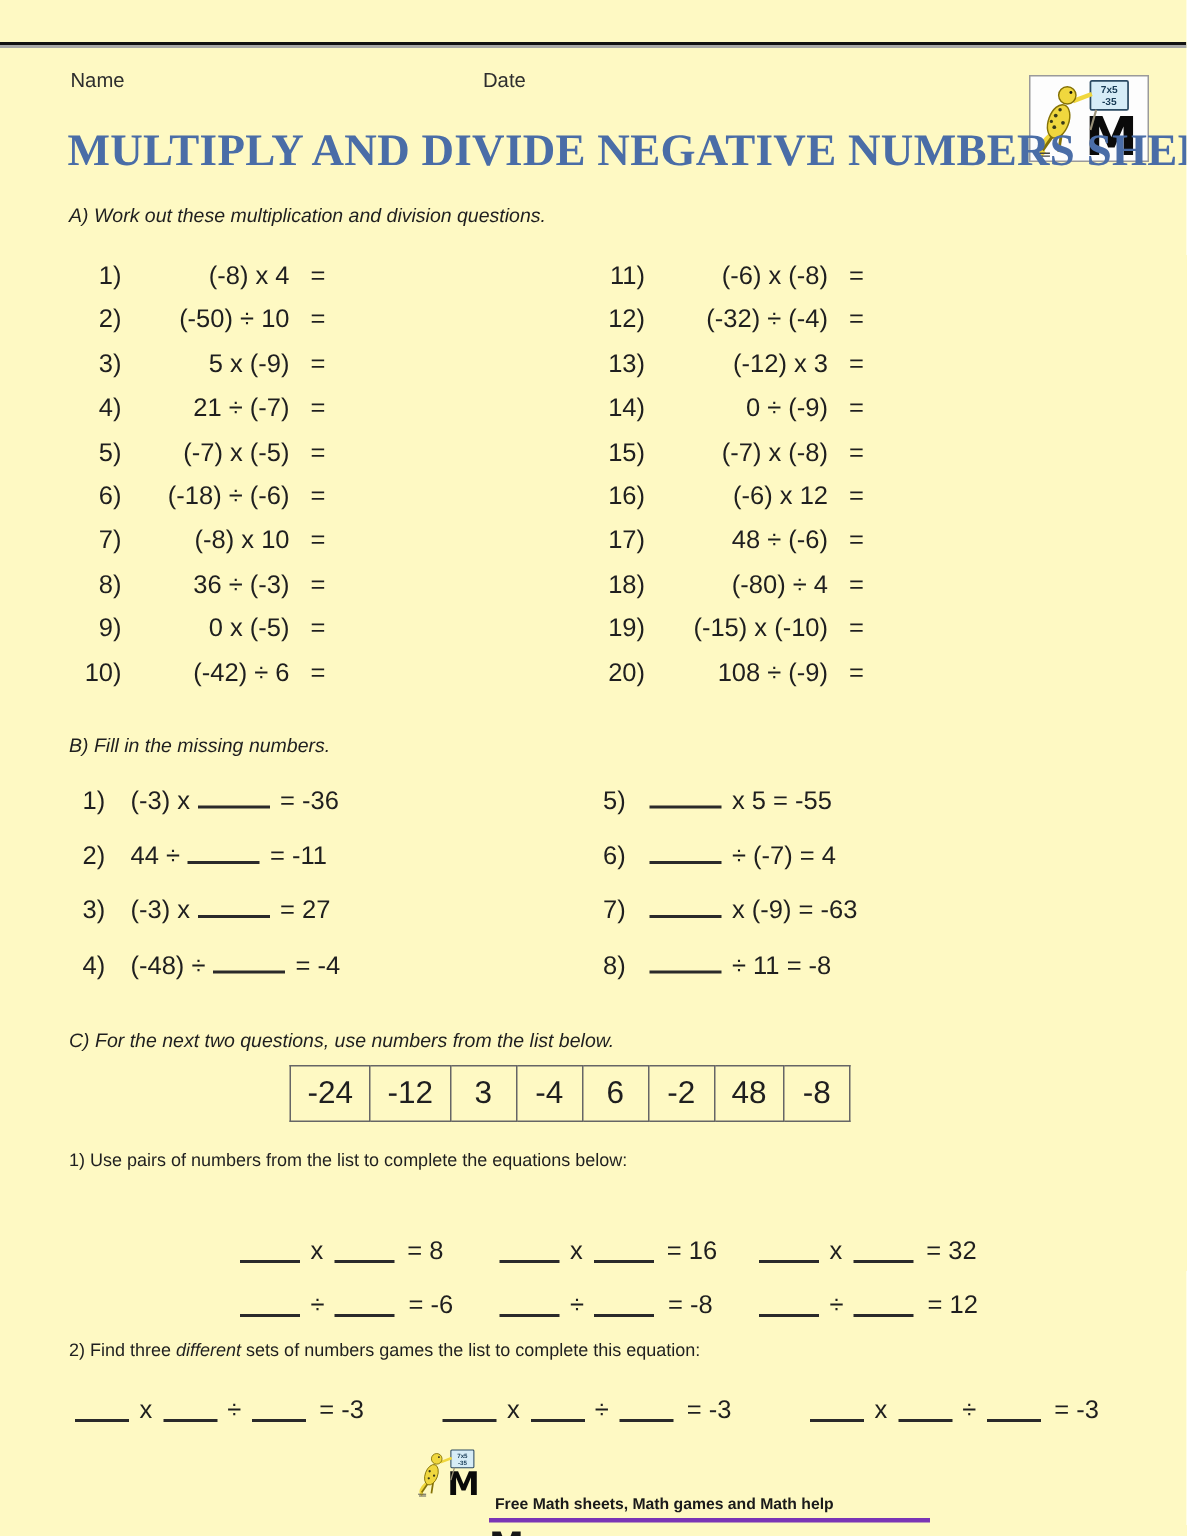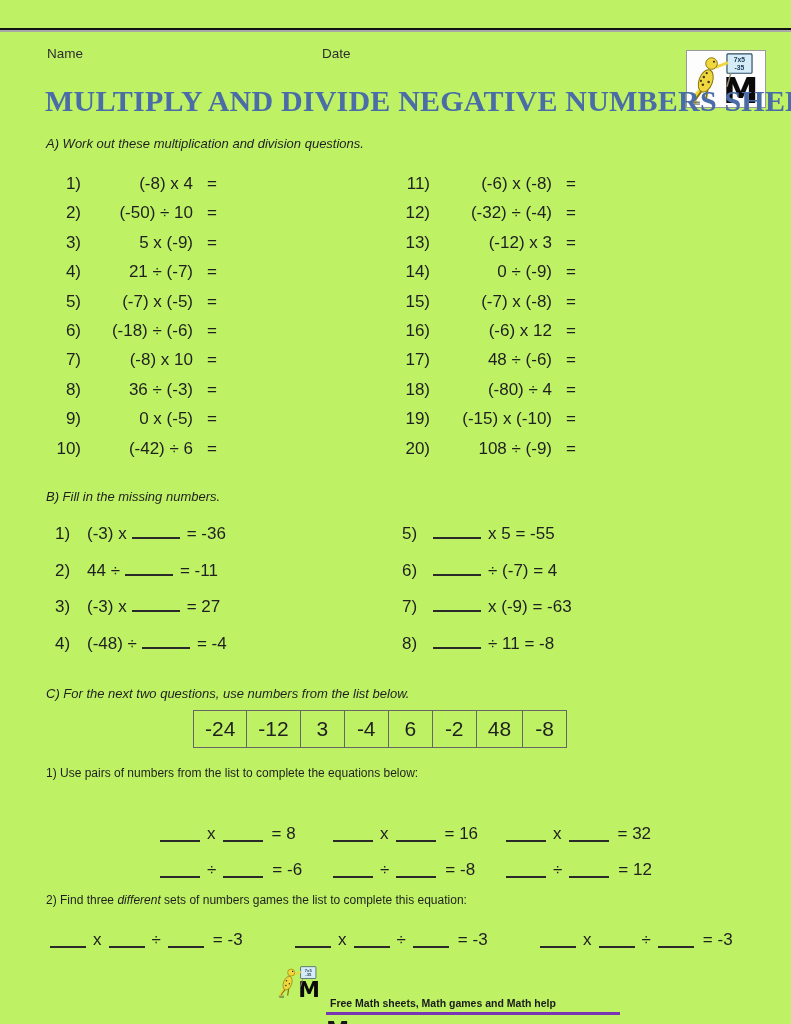--- a/index.html
+++ b/index.html
@@ -1,18 +1,18 @@
 <!DOCTYPE html>
 <html><head>
 <meta charset="utf-8">
 <style>
   * { margin:0; padding:0; box-sizing:border-box; }
   html,body { background:#fff; }
   .page {
-    position:relative; width:791px; height:1024px; background:#bef264;
+    position:relative; width:791px; height:1024px; background:#fef9c3;
     font-family:"Liberation Sans", sans-serif; color:#1f1f1f; overflow:hidden;
   }
   .rule-top {
     position:absolute; top:28px; left:0; width:791px; height:4px;
     background:#121212; border-bottom:2px solid #a8a8a8;
   }
   .name-label { position:absolute; left:47px; top:46px; font-size:13.5px; color:#2e2e2e; }
   .date-label { position:absolute; left:322px; top:46px; font-size:13.5px; color:#2e2e2e; }
 
   .corner-logo {

